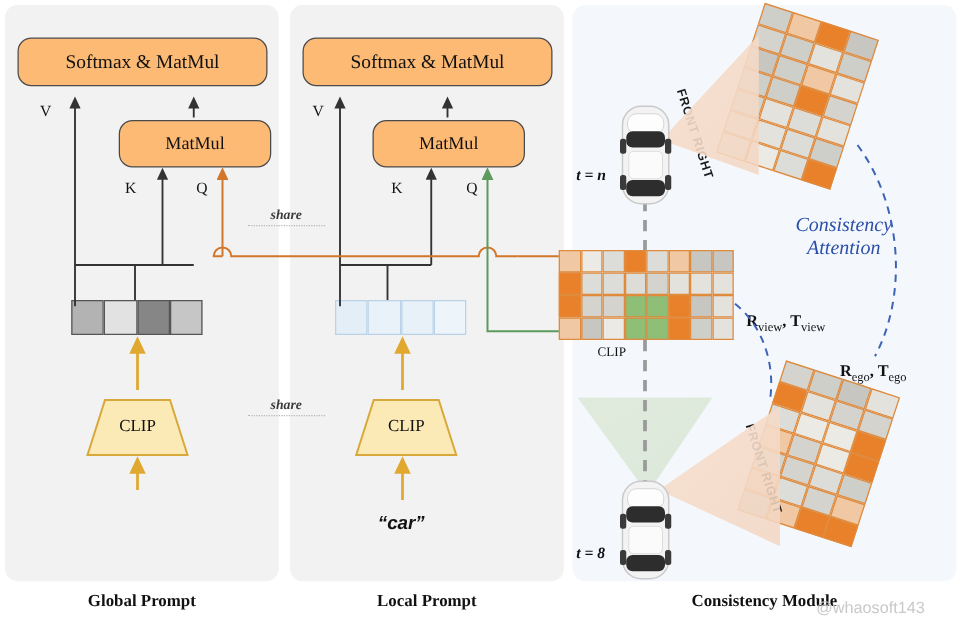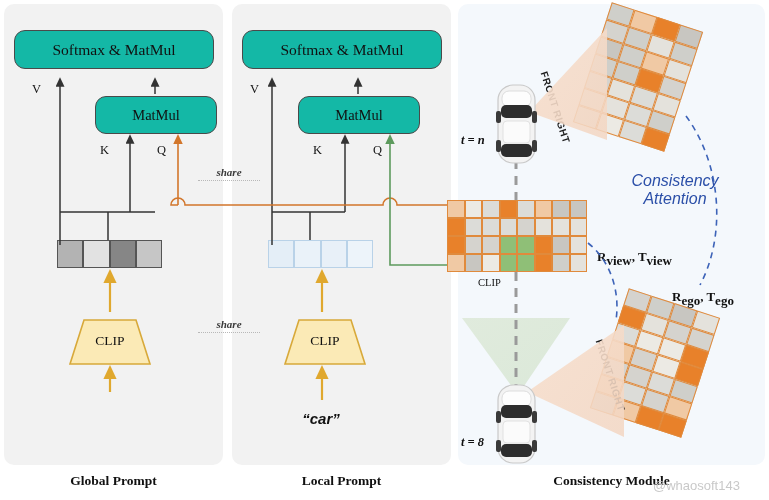--- a/index.html
+++ b/index.html
@@ -9,21 +9,21 @@
 
   .panel{position:absolute;border-radius:10px;}
   .panel-gray{background:#f2f2f2;}
   .panel-blue{background:#f4f8fc;}
 
   .panel-caption{position:absolute;text-align:center;
       font-family:"Liberation Serif",serif;font-weight:bold;font-size:13.5px;color:#111;}
 
   
   .rbox{position:absolute;border:1.4px solid #4a4a4a;border-radius:11px;
-     background:#14b8a6;display:flex;align-items:center;justify-content:center;
+     background:#fdba74;display:flex;align-items:center;justify-content:center;
      font-family:"Liberation Serif",serif;color:#111;}
   .rbox.big{font-size:15.5px;}
   .rbox.med{font-size:14.5px;}
 
   .lbl{position:absolute;font-family:"Liberation Serif",serif;font-size:12.5px;color:#111;}
 
   .share{position:absolute;font-family:"Liberation Serif",serif;font-style:italic;
      font-weight:bold;font-size:11px;color:#3a3a3a;text-align:center;}
   .share .dots{display:block;border-bottom:1.5px dotted #b8b8b8;margin-top:2px;width:100%;}
 
@@ -37,24 +37,24 @@
   .clip-label{position:absolute;width:100%;text-align:center;
      font-family:"Liberation Serif",serif;font-size:13.5px;color:#111;}
 
   .prompt-text{position:absolute;font-family:"Liberation Sans",sans-serif;
      font-style:italic;font-weight:bold;font-size:12.5px;color:#111;line-height:1.35;}
   .prompt-text.center{text-align:center;}
 
   svg.ov{position:absolute;left:0;top:0;width:769px;height:500px;overflow:visible;}
   .t-label{position:absolute;font-family:"Liberation Serif",serif;font-style:italic;
      font-weight:bold;font-size:12.5px;color:#111;}
-  .consist{position:absolute;font-family:Liberation Sans, sans-serif;font-style:italic;
+  .consist{position:absolute;font-family:Liberation Serif, serif;font-style:italic;
      font-size:16px;color:#2b4fa8;line-height:1.15;text-align:center;}
   .rt{position:absolute;font-family:"Liberation Serif",serif;font-weight:bold;font-size:13px;color:#111;}
-  .rt sub{font-size:13px;font-weight:bold;}
+  .rt sub{font-size:10px;font-weight:normal;}
   .front-cap{position:absolute;font-family:"Liberation Serif",serif;font-size:10.5px;color:#111;}
   .grid-cap{position:absolute;font-family:"Liberation Sans",sans-serif;font-weight:bold;
      font-size:10px;letter-spacing:.6px;color:#1b1b1b;white-space:nowrap;}
 
   .watermark{position:absolute;font-family:Liberation Sans, sans-serif;font-size:13px;
      color:#c9c9c9;}
 
   .gridwrap{position:absolute;}
   .cellgrid{display:grid;width:100%;height:100%;}
   .cellgrid div{border:0.7px solid #e08a3c;box-sizing:border-box;}

